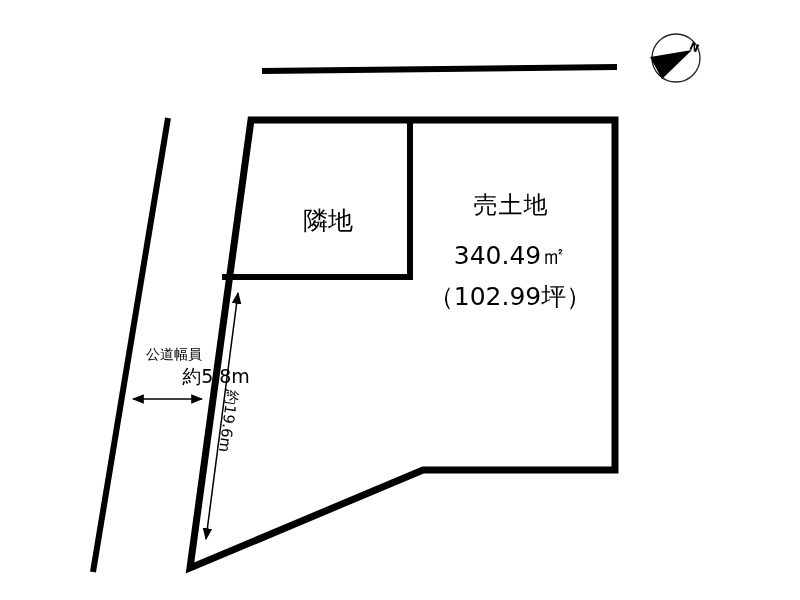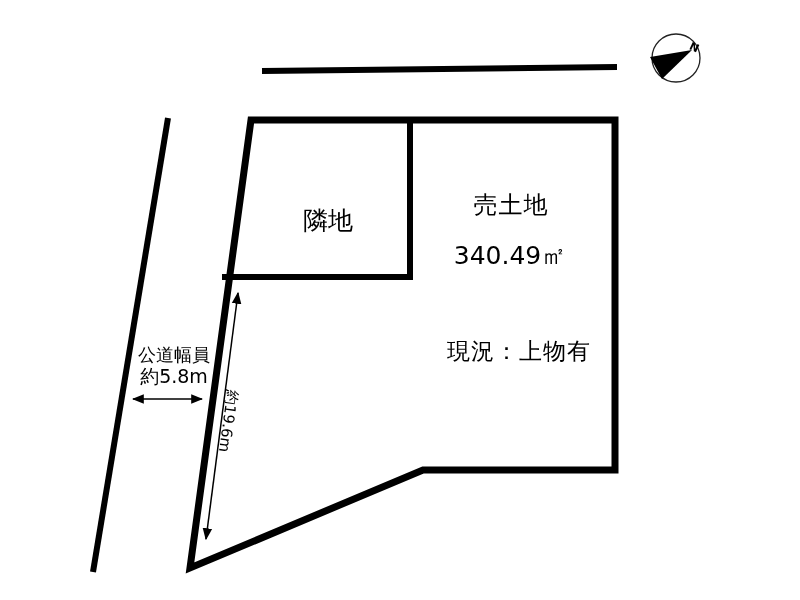--- a/index.html
+++ b/index.html
@@ -27,22 +27,22 @@
     color: #000000;
     line-height: 1.1;
   }
   .center {
     transform: translate(-50%, -50%);
   }
   .lbl-neighbor   { font-size: 25px; }
   .lbl-sale       { font-size: 24px; letter-spacing: 1px; }
   .lbl-area       { font-size: 25px; }
   .lbl-cond       { font-size: 23px; letter-spacing: 1px; }
-  .lbl-roadname   { font-size: 18px; text-align: right; }
-  .lbl-roadval    { font-size: 19px; }
+  .lbl-roadname   { font-size: 14px; text-align: right; }
+  .lbl-roadval    { font-size: 19px; margin-left: 42px; }
   .lbl-frontage   { font-size: 15px; transform: translate(-50%, -50%) rotate(98deg); }
   .lbl-note       { font-size: 24px; letter-spacing: 1px; }
   .lbl-north      { font-size: 11px; font-weight: 600; transform: translate(-50%, -50%) rotate(25deg); }
 </style>
 </head>
 <body>
 
 <div class="canvas">
 
   <svg width="800" height="600" viewBox="0 0 800 600">
@@ -69,22 +69,22 @@
   </svg>
 
   <div class="lbl center lbl-north" style="left:694px; top:48px;">N</div>
 
   <div class="lbl center lbl-neighbor" style="left:328px; top:192px;margin-top:29px;">隣地</div>
 
   <div class="lbl center lbl-sale" style="left:511px; top:205px;">売土地</div>
 
   <div class="lbl center lbl-area" style="left:510px; top:256px;">340.49㎡</div>
 
+  <div class="lbl center lbl-area" style="left:510px; top:297px;">（102.99坪）</div>
 
-  <div class="lbl lbl-cond" style="left:447px; top:339px;">現況：上物有</div>
 
 
   <div class="lbl center lbl-roadname" style="left:174px; top:355px;">公道幅員</div>
 
   <div class="lbl center lbl-roadval" style="left:174px; top:376px;">約5.8m</div>
 
   <div class="lbl lbl-frontage" style="left:228px; top:421px;">約19.6m</div>
 
 
 </div>

